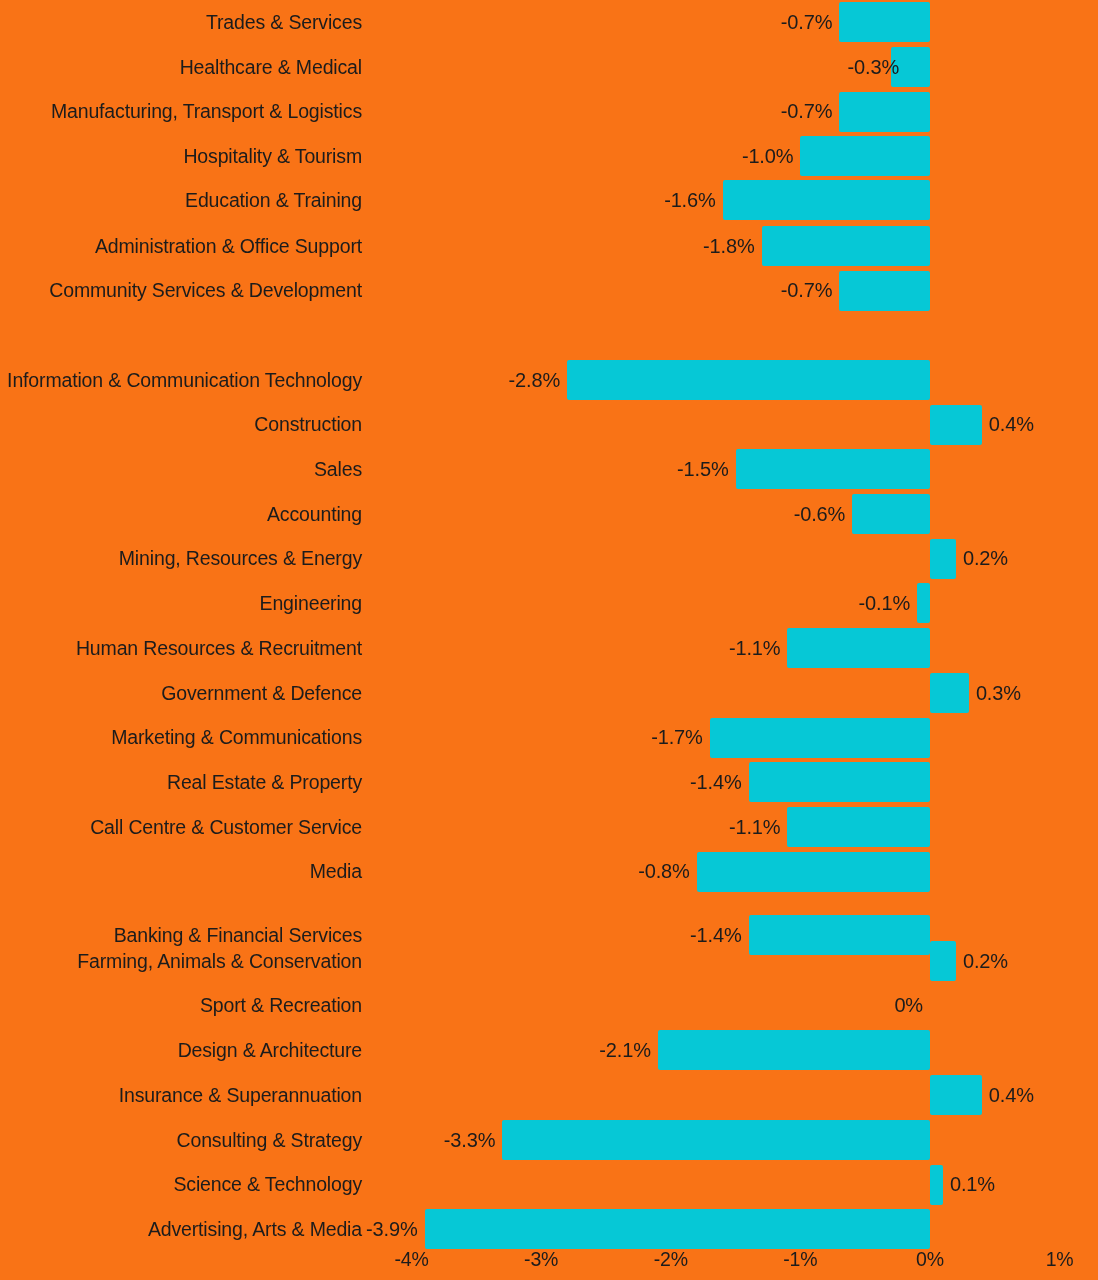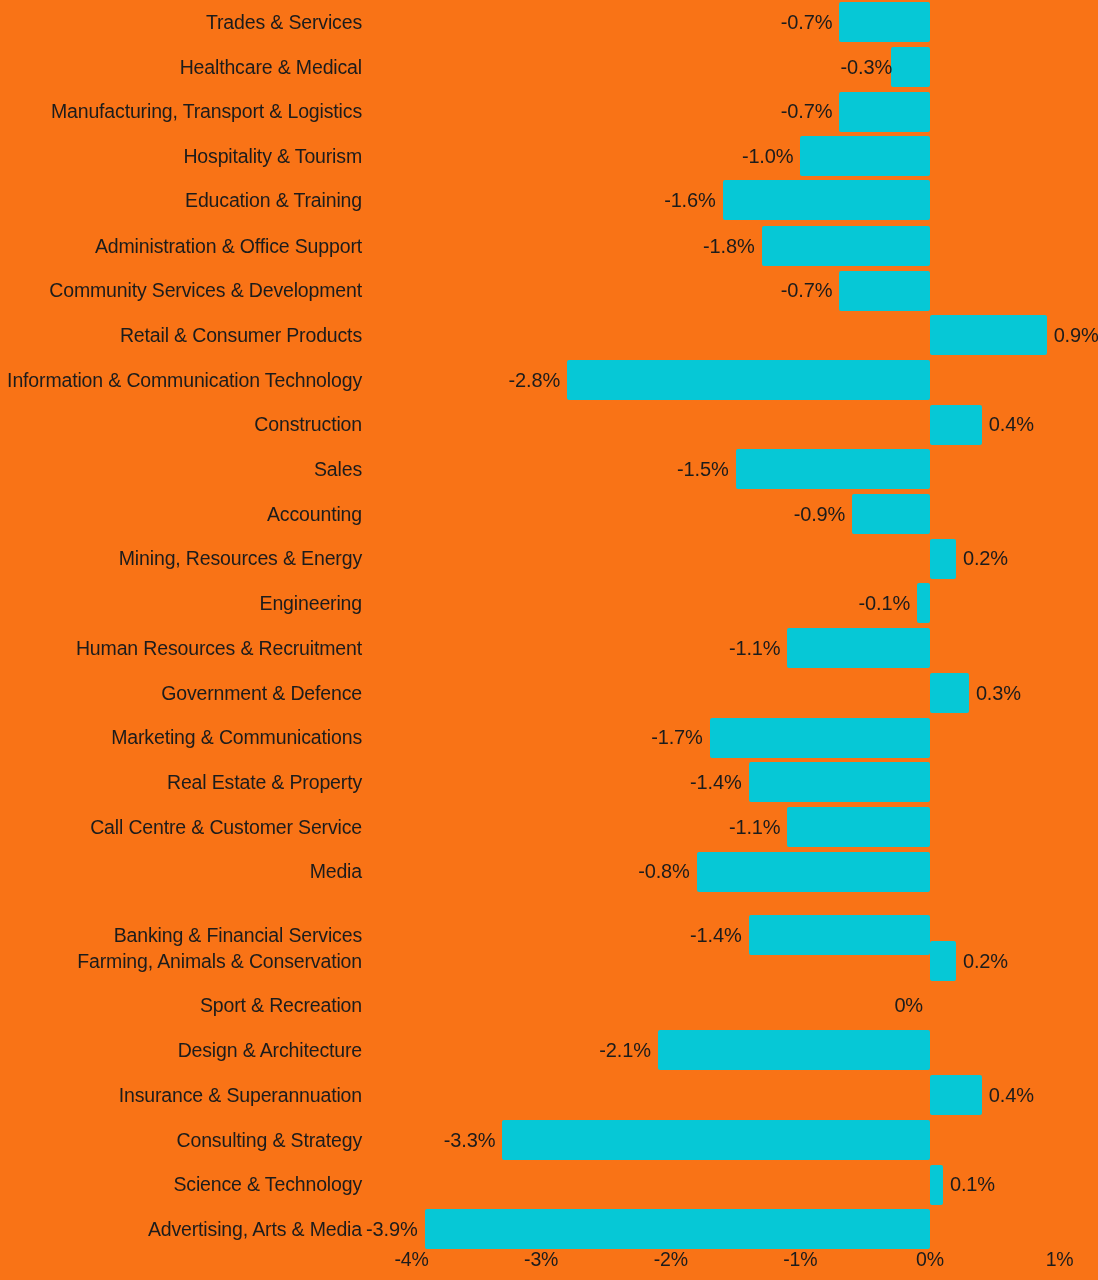--- a/index.html
+++ b/index.html
@@ -92,21 +92,21 @@
 
   <div id="rows">
       <div class="row" style="top: 0px;">
         <div class="cat-label">Trades &amp; Services</div>
         <div class="bar" style="background: rgb(6, 200, 214); left: 839.28px; width: 90.72px;"></div>
         <div class="val-label neg" style="left: 0px; width: 832.28px;">-0.7%</div>
       </div>
       <div class="row" style="top: 44.7px;">
         <div class="cat-label">Healthcare &amp; Medical</div>
         <div class="bar" style="background: rgb(6, 200, 214); left: 891.12px; width: 38.88px;"></div>
-        <div class="val-label neg" style="left: 0px; width: 884.12px; padding-left: 8px;">-0.3%</div>
+        <div class="val-label neg" style="left: 7px; width: 884.12px; padding-left: 8px;">-0.3%</div>
       </div>
       <div class="row" style="top: 89.4px;">
         <div class="cat-label">Manufacturing, Transport &amp; Logistics</div>
         <div class="bar" style="background: rgb(6, 200, 214); left: 839.28px; width: 90.72px;"></div>
         <div class="val-label neg" style="left: 0px; width: 832.28px;">-0.7%</div>
       </div>
       <div class="row" style="top: 134.1px;">
         <div class="cat-label">Hospitality &amp; Tourism</div>
         <div class="bar" style="background: rgb(6, 200, 214); left: 800.4px; width: 129.6px;"></div>
         <div class="val-label neg" style="left: 0px; width: 793.4px;">-1.0%</div>
@@ -119,44 +119,39 @@
       <div class="row" style="top: 223.5px;">
         <div class="cat-label">Administration &amp; Office Support</div>
         <div class="bar" style="background: rgb(6, 200, 214); left: 761.52px; width: 168.48px;"></div>
         <div class="val-label neg" style="left: 0px; width: 754.52px;">-1.8%</div>
       </div>
       <div class="row" style="top: 268.2px;">
         <div class="cat-label">Community Services &amp; Development</div>
         <div class="bar" style="background: rgb(6, 200, 214); left: 839.28px; width: 90.72px;"></div>
         <div class="val-label neg" style="left: 0px; width: 832.28px;">-0.7%</div>
       </div>
-      <div class="row" style="top: 312.9px;">
-        <div class="cat-label">Retail &amp; Consumer Products</div>
-        <div class="bar" style="background: rgb(6, 200, 214); left: 930px; width: 116.64px;"></div>
-        <div class="val-label pos" style="left: 1053.64px; width: 200px;">0.9%</div>
-      </div>
       <div class="row" style="top: 357.6px;">
         <div class="cat-label">Information &amp; Communication Technology</div>
         <div class="bar" style="background: rgb(6, 200, 214); left: 567.12px; width: 362.88px;"></div>
         <div class="val-label neg" style="left: 0px; width: 560.12px;">-2.8%</div>
       </div>
       <div class="row" style="top: 402.3px;">
         <div class="cat-label">Construction</div>
         <div class="bar" style="background: rgb(6, 200, 214); left: 930px; width: 51.84px;"></div>
         <div class="val-label pos" style="left: 988.84px; width: 200px;">0.4%</div>
       </div>
       <div class="row" style="top: 447px;">
         <div class="cat-label">Sales</div>
         <div class="bar" style="background: rgb(6, 200, 214); left: 735.6px; width: 194.4px;"></div>
         <div class="val-label neg" style="left: 0px; width: 728.6px;">-1.5%</div>
       </div>
       <div class="row" style="top: 491.7px;">
         <div class="cat-label">Accounting</div>
         <div class="bar" style="background: rgb(6, 200, 214); left: 852.24px; width: 77.76px;"></div>
-        <div class="val-label neg" style="left: 0px; width: 845.24px;">-0.9%</div>
+        <div class="val-label neg" style="left: 0px; width: 845.24px;">-0.6%</div>
       </div>
       <div class="row" style="top: 536.4px;">
         <div class="cat-label">Mining, Resources &amp; Energy</div>
         <div class="bar" style="background: rgb(6, 200, 214); left: 930px; width: 25.92px;"></div>
         <div class="val-label pos" style="left: 962.92px; width: 200px;">0.2%</div>
       </div>
       <div class="row" style="top: 581.1px;">
         <div class="cat-label">Engineering</div>
         <div class="bar" style="background: rgb(6, 200, 214); left: 917.04px; width: 12.96px;"></div>
         <div class="val-label neg" style="left: 0px; width: 910.04px;">-0.1%</div>

